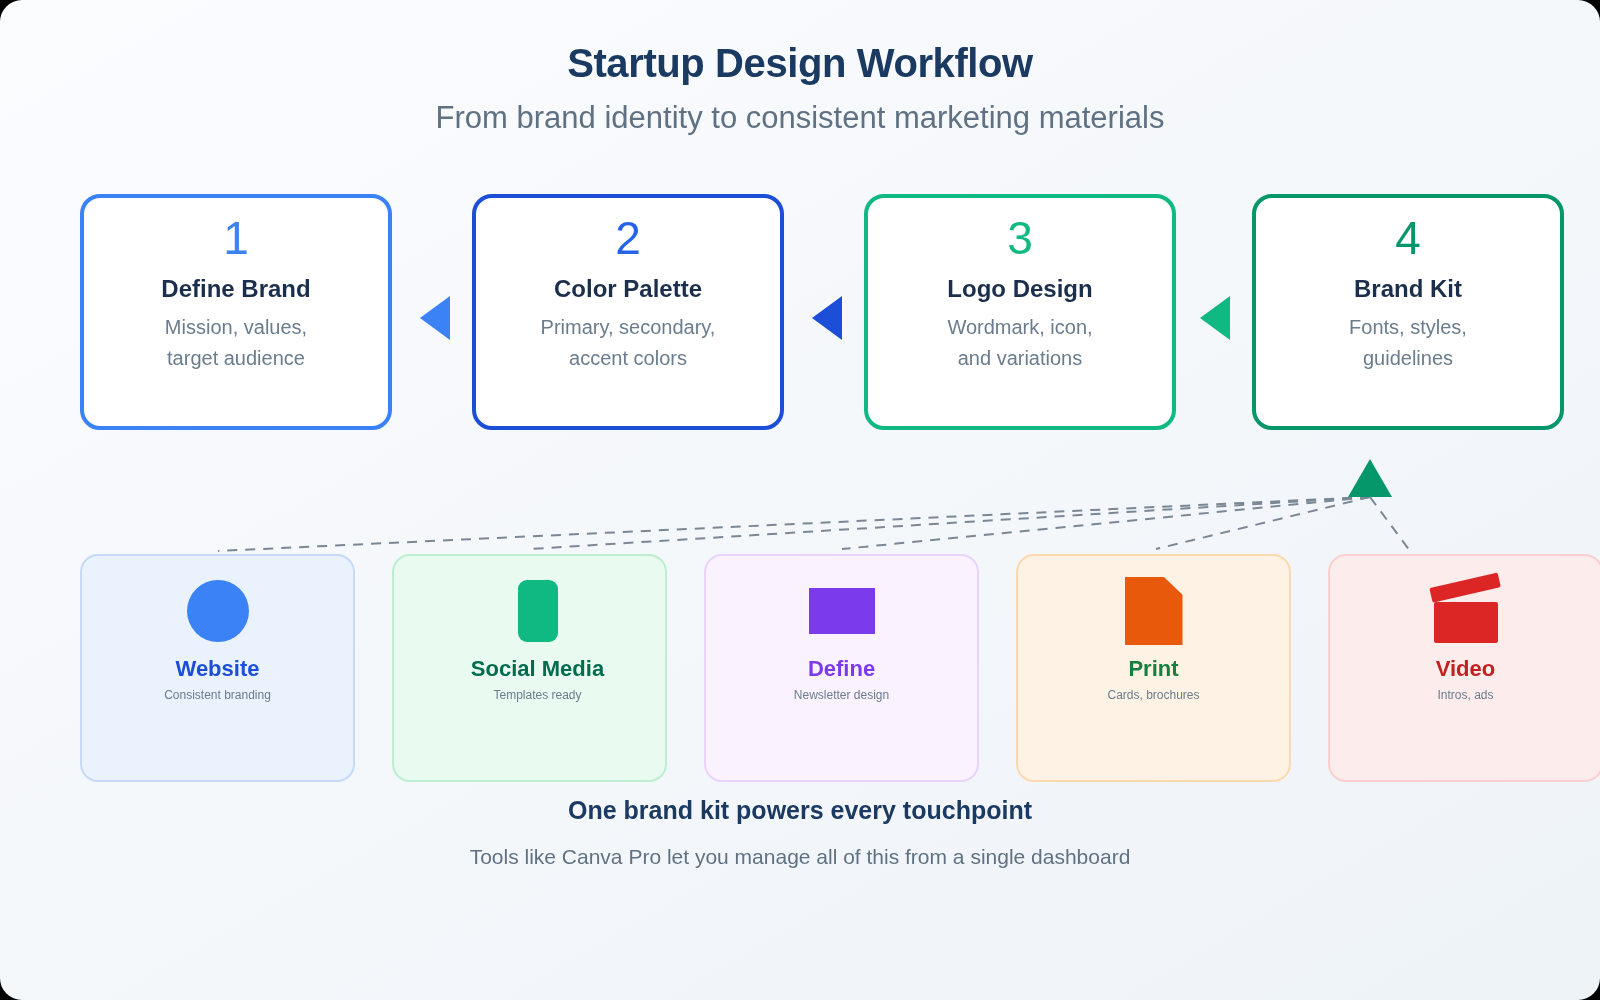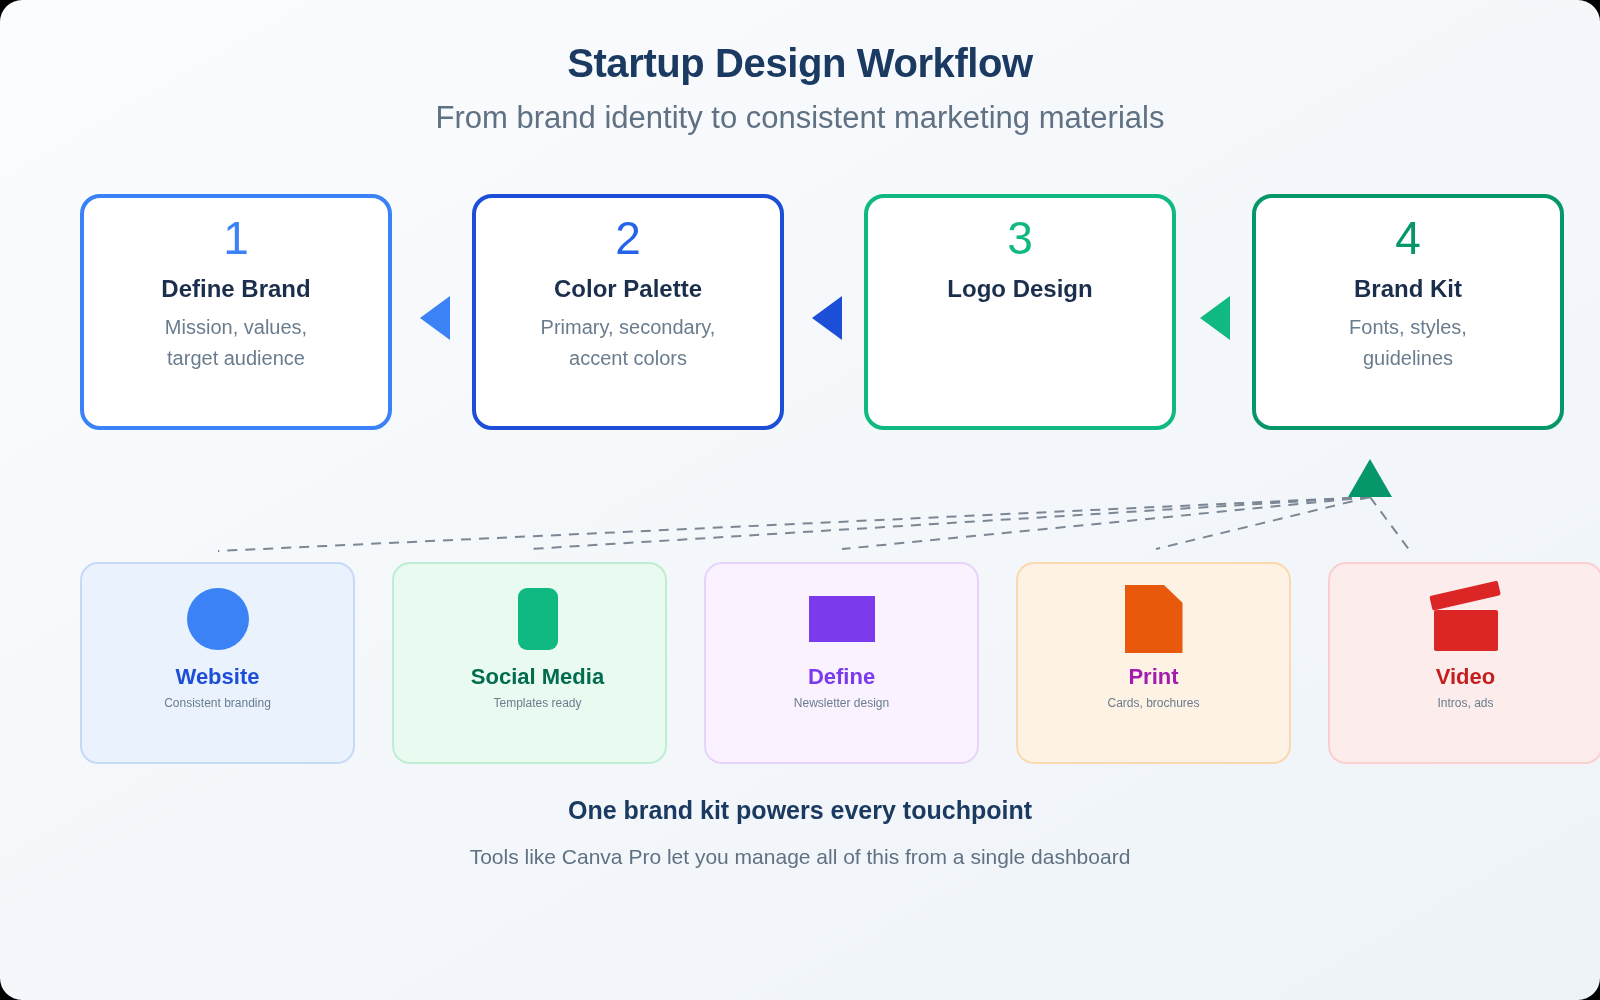--- a/index.html
+++ b/index.html
@@ -117,23 +117,23 @@
   #touchpoints-row {
     position: absolute;
     top: 550px;
     left: 0;
     width: 100%;
     height: 200px;
   }
 
   .tp-card {
     position: absolute;
-    top: 12px;
+    top: 4px;
     width: 275px;
-    height: 202px;
+    height: 228px;
     border-radius: 18px;
     border: 2px solid #c9dcf7;
     background: #eaf2fe;
     display: flex;
     flex-direction: column;
     align-items: center;
     justify-content: flex-start;
     padding-top: 22px;
   }
 
@@ -220,20 +220,21 @@
 
     <div class="step-card" id="step-2" style="border-color: rgb(29, 78, 216);">
       <div class="step-num" style="color: rgb(37, 99, 235);">2</div>
       <div class="step-title">Color Palette</div>
       <div class="step-desc">Primary, secondary,<br>accent colors</div>
     </div>
 
     <div class="step-card" id="step-3" style="border-color: rgb(16, 185, 129);">
       <div class="step-num" style="color: rgb(16, 185, 129);">3</div>
       <div class="step-title">Logo Design</div>
+      <div class="step-desc">Wordmark, icon,<br>and variations</div>
     </div>
 
     <div class="step-card" id="step-4" style="border-color: rgb(5, 150, 105);">
       <div class="step-num" style="color: rgb(5, 150, 105);">4</div>
       <div class="step-title">Brand Kit</div>
       <div class="step-desc">Fonts, styles,<br>guidelines</div>
     </div>
   </div>
 
   <div class="step-arrow" id="arrow-1" style="border-right-color: rgb(59, 130, 246);"></div>
@@ -274,21 +275,21 @@
         <div class="icon-env"></div>
       </div>
       <div class="tp-label" style="color:#7c3aed">Define</div>
       <div class="tp-desc">Newsletter design</div>
     </div>
 
     <div class="tp-card" id="tp-3" style="background: rgb(254, 242, 228); border-color: rgb(250, 217, 174);">
       <div class="tp-icon-wrap">
         <div class="icon-doc"></div>
       </div>
-      <div class="tp-label" style="color:#a21caf">Print</div>
+      <div class="tp-label" style="color:#15803d">Print</div>
       <div class="tp-desc">Cards, brochures</div>
     </div>
 
     <div class="tp-card" id="tp-4" style="background: rgb(253, 236, 236); border-color: rgb(251, 207, 207);">
       <div class="tp-icon-wrap">
         <div class="icon-clap">
           <div class="clap-top"></div>
           <div class="clap-body"></div>
         </div>
       </div>

